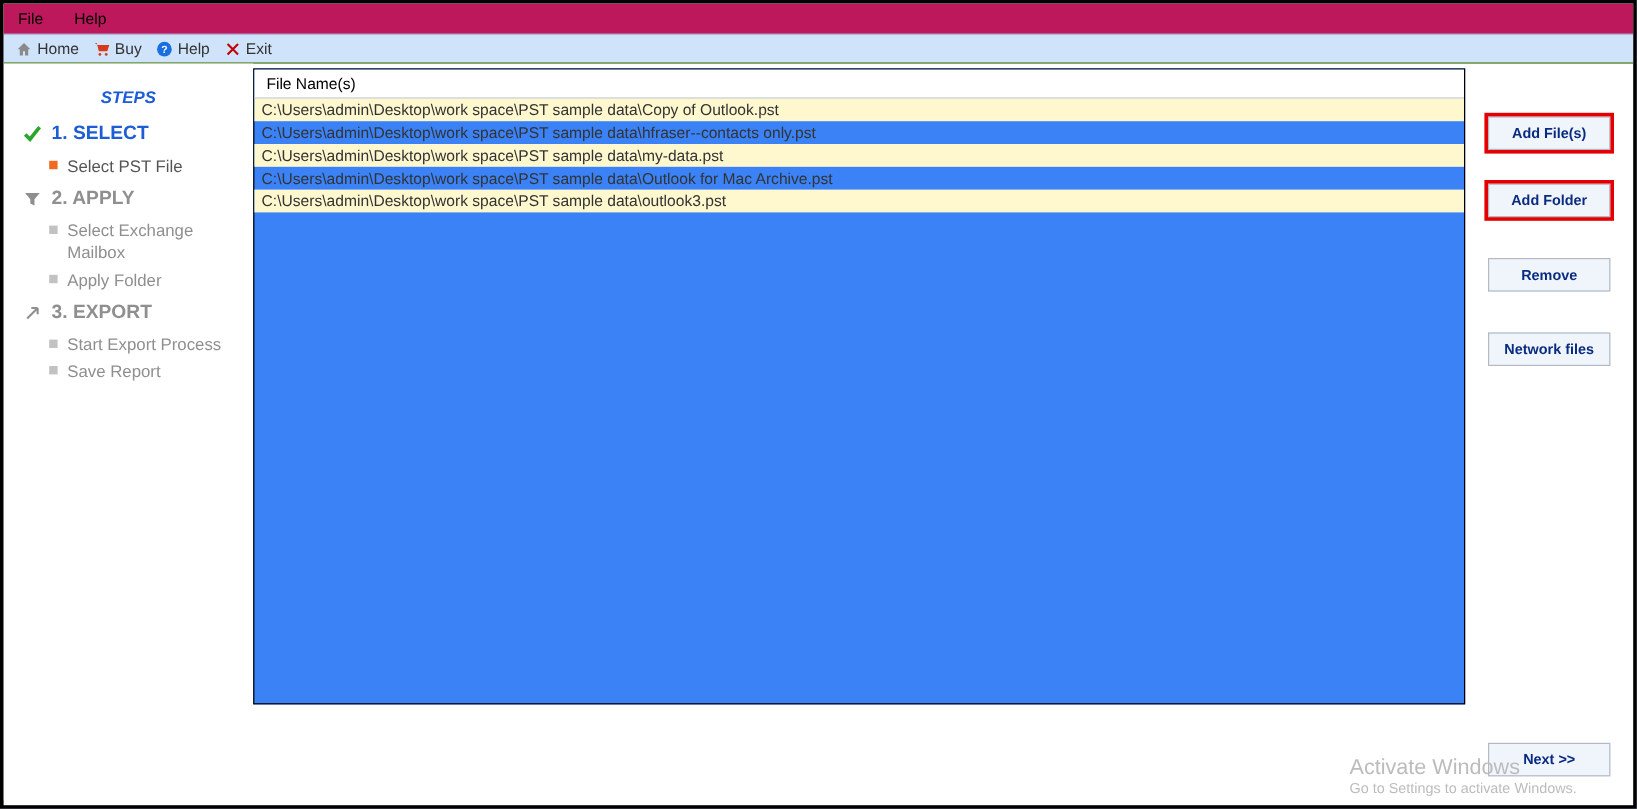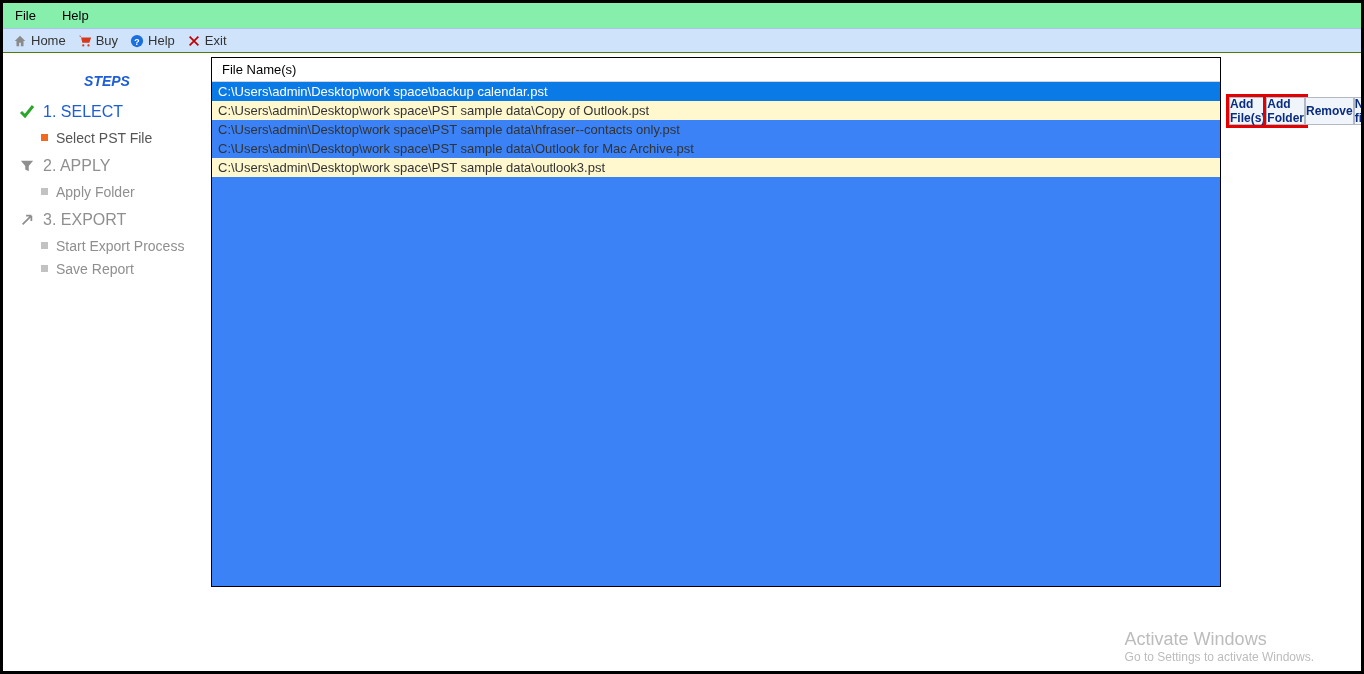--- a/index.html
+++ b/index.html
@@ -6,21 +6,21 @@
   body {
     font-family: "Segoe UI", Tahoma, sans-serif;
     font-size: 13px;
     background: #fff;
     width: 1364px;
     height: 674px;
     overflow: hidden;
     border: 3px solid #000;
   }
   .menubar {
-    background: #86efac;
+    background: #be185d;
     border-bottom: 1px solid #a8c5e8;
     padding: 3px 8px;
     display: flex;
     gap: 18px;
   }
   .menubar span {
     padding: 2px 4px;
     cursor: pointer;
   }
   .toolbar {
@@ -53,21 +53,21 @@
     font-style: italic;
     font-weight: 700;
     font-size: 14px;
     text-align: center;
     margin-bottom: 14px;
   }
   .step-h {
     display: flex;
     align-items: center;
     gap: 8px;
-    font-weight: 400;
+    font-weight: 700;
     font-size: 16px;
     margin: 10px 0 8px;
     color: #8f8f8f;
   }
   .step-h.active { color: #1d5dd6; }
   .step-h .step-ic { width: 16px; height: 16px; display: flex; align-items: center; justify-content: center; }
   .sub {
     display: flex;
     align-items: flex-start;
     gap: 8px;
@@ -106,22 +106,22 @@
     white-space: nowrap;
     overflow: hidden;
     text-overflow: ellipsis;
   }
   .fg-row.sel { background: #0a7ae6; color: #fff; }
   .fg-row.alt { background: #fff8cf; }
   .rightpane {
     width: 140px;
     padding: 44px 8px 10px 8px;
     display: flex;
-    flex-direction: row;
-    align-items: flex-start;
+    flex-direction: column;
+    align-items: center;
   }
   .btn {
     width: 102px;
     height: 28px;
     background: #f0f5fc;
     border: 1px solid #b2b9c5;
     color: #0a2c80;
     font-weight: 600;
     font-size: 12px;
     display: flex;
@@ -203,20 +203,24 @@
     <div class="step-h">
       <span class="step-ic">
         <svg viewBox="0 0 16 16" width="14" height="14">
             <path fill="#8f8f8f" d="M1 2h14l-5 6v6l-4-2V8z"></path>
           </svg>
       </span>
       <span>2. APPLY</span>
     </div>
     <div class="sub">
       <div class="sq"></div>
+      <span>Select Exchange Mailbox</span>
+    </div>
+    <div class="sub">
+      <div class="sq"></div>
       <span>Apply Folder</span>
     </div>
 
     <div class="step-h">
       <span class="step-ic">
         <svg viewBox="0 0 16 16" width="14" height="14">
             <path fill="#8f8f8f" d="M3 13 13 3M13 3H7m6 0v6" stroke="#8f8f8f" stroke-width="2"></path>
           </svg>
       </span>
       <span>3. EXPORT</span>
@@ -228,23 +232,23 @@
     <div class="sub">
       <div class="sq"></div>
       <span>Save Report</span>
     </div>
   </div>
 
   <div class="center">
     <div class="filegrid">
       <div class="fg-head">File Name(s)</div>
       <div class="fg-body">
-        <div class="fg-row sel">C:\Users\admin\Desktop\work space\backup calendar.pst</div>
         <div class="fg-row alt">C:\Users\admin\Desktop\work space\PST sample data\Copy of Outlook.pst</div>
         <div class="fg-row">C:\Users\admin\Desktop\work space\PST sample data\hfraser--contacts only.pst</div>
+        <div class="fg-row alt">C:\Users\admin\Desktop\work space\PST sample data\my-data.pst</div>
         <div class="fg-row">C:\Users\admin\Desktop\work space\PST sample data\Outlook for Mac Archive.pst</div>
         <div class="fg-row alt">C:\Users\admin\Desktop\work space\PST sample data\outlook3.pst</div>
       </div>
     </div>
   </div>
 
   <div class="rightpane">
     <div class="btn hl">Add File(s)</div>
     <div class="btn hl spaced-big">Add Folder</div>
     <div class="btn spaced-big">Remove</div>

